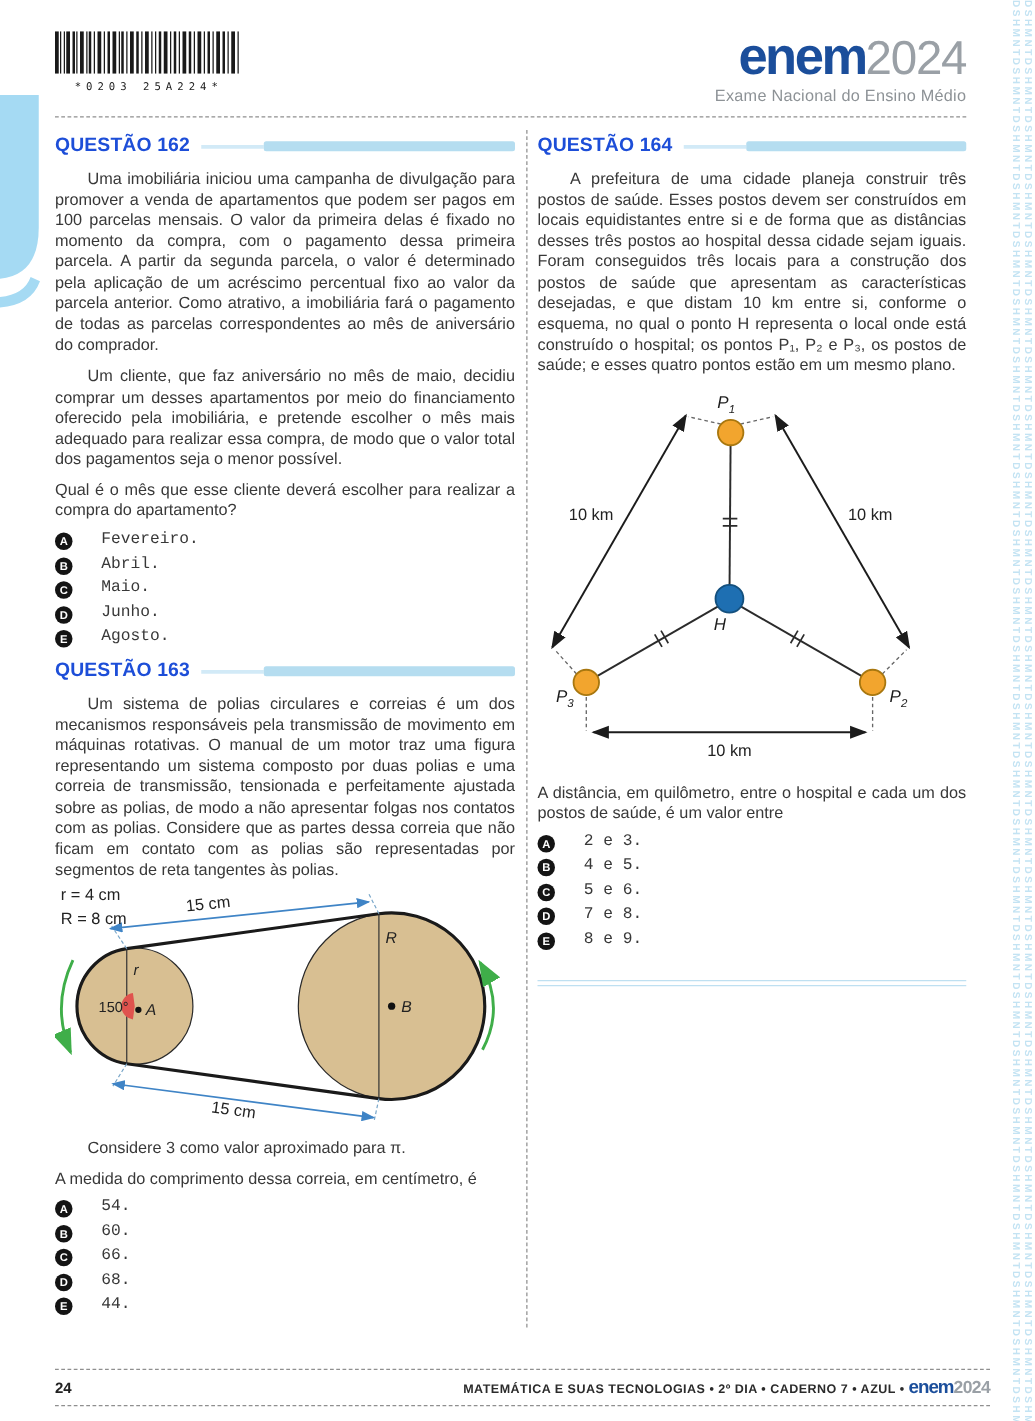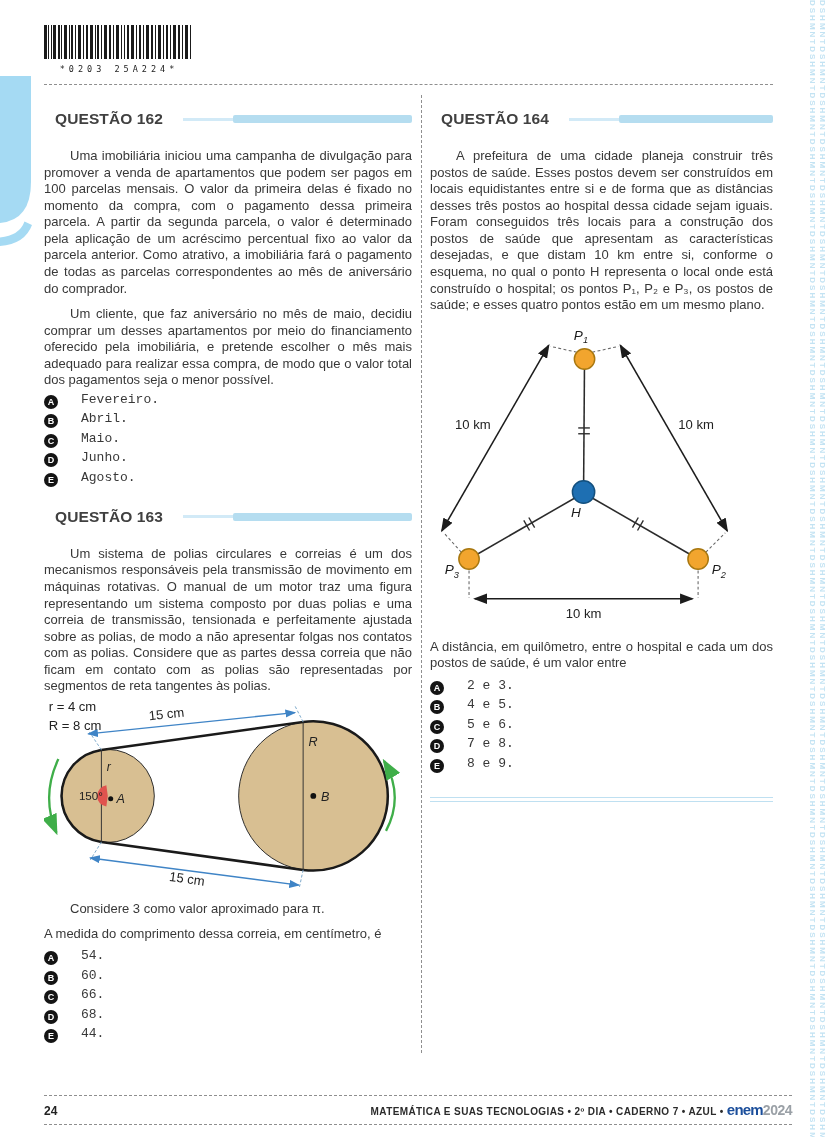--- a/index.html
+++ b/index.html
@@ -31,21 +31,21 @@
   .logo-sub { font-size:13px; color:#8d9296; margin-top:4px; letter-spacing:0.2px; }
   .rule { border-top:1px dashed #8f8f8f; height:0; }
   .hdr-rule { margin-top:10px; }
   
   .cols { display:flex; margin-top:8px; align-items:stretch; }
   .col-left { width:368px; }
   .col-div { border-left:1px dashed #8f8f8f; margin:2px 8px 0 9px; }
   .col-right { flex:1; }
   
   .qhead { display:flex; align-items:center; margin:6px 0 9px 0; }
-  .qtitle { font-size:15.5px; font-weight:bold; color:#404040; margin:11px; white-space:nowrap; letter-spacing:0.1px; }
+  .qtitle { font-size:15.5px; font-weight:bold; color:#1d4ed8; margin:0; white-space:nowrap; letter-spacing:0.1px; }
   .bar-thin { width:50px; height:3px; background:#d2eaf7; margin-left:9px; }
   .bar-main { flex:1; height:8px; background:#b5ddf0; border-radius:2px; margin-left:0px; }
   p { margin:0 0 3px 0; font-size:13px; line-height:1.275; text-align:justify; }
   p.indent { text-indent:26px; }
   .gap-s { height:6px; }
   .question { margin-top:8px; margin-bottom:6px; }
   .opts { margin-top:2px; }
   .opt { display:flex; align-items:baseline; margin:0 0 4.5px 0; font-size:13px; }
   .badge {
     flex:0 0 auto; width:14px; height:14px; border-radius:50%; background:#141414; color:#fff;
@@ -121,36 +121,41 @@
             <rect x="126" width="1" height="34"></rect>
             <rect x="129" width="3" height="34"></rect>
           <rect x="134" width="2" height="34"></rect>
             <rect x="138" width="1" height="34"></rect>
             <rect x="141" width="3" height="34"></rect>
           <rect x="146" width="1" height="34"></rect>
         </g>
       </svg>
       <div class="barcode-text">*0203 25A224*</div>
     </div>
+    <div class="logo-wrap">
+      <span class="logo-main">enem</span><span class="logo-year">2024</span>
+      <div class="logo-sub">Exame Nacional do Ensino Médio</div>
+    </div>
   </div>
   <div class="rule hdr-rule"></div>
 
   <div class="cols">
 
     <div class="col-left">
 
       <section class="q-block">
         <div class="qhead">
           <h2 class="qtitle">QUESTÃO 162</h2>
           <span class="bar-thin"></span>
           <span class="bar-main"></span>
         </div>
         <p class="indent">Uma imobiliária iniciou uma campanha de divulgação para promover a venda de apartamentos que podem ser pagos em 100 parcelas mensais. O valor da primeira delas é fixado no momento da compra, com o pagamento dessa primeira parcela. A partir da segunda parcela, o valor é determinado pela aplicação de um acréscimo percentual fixo ao valor da parcela anterior. Como atrativo, a imobiliária fará o pagamento de todas as parcelas correspondentes ao mês de aniversário do comprador.</p>
         <div class="gap-s"></div>
         <p class="indent">Um cliente, que faz aniversário no mês de maio, decidiu comprar um desses apartamentos por meio do financiamento oferecido pela imobiliária, e pretende escolher o mês mais adequado para realizar essa compra, de modo que o valor total dos pagamentos seja o menor possível.</p>
+        <p class="question">Qual é o mês que esse cliente deverá escolher para realizar a compra do apartamento?</p>
         <div class="opts">
           <div class="opt">
             <span class="badge">A</span>
             <span class="opt-text">Fevereiro.</span>
           </div>
           <div class="opt">
             <span class="badge">B</span>
             <span class="opt-text">Abril.</span>
           </div>
           <div class="opt">

